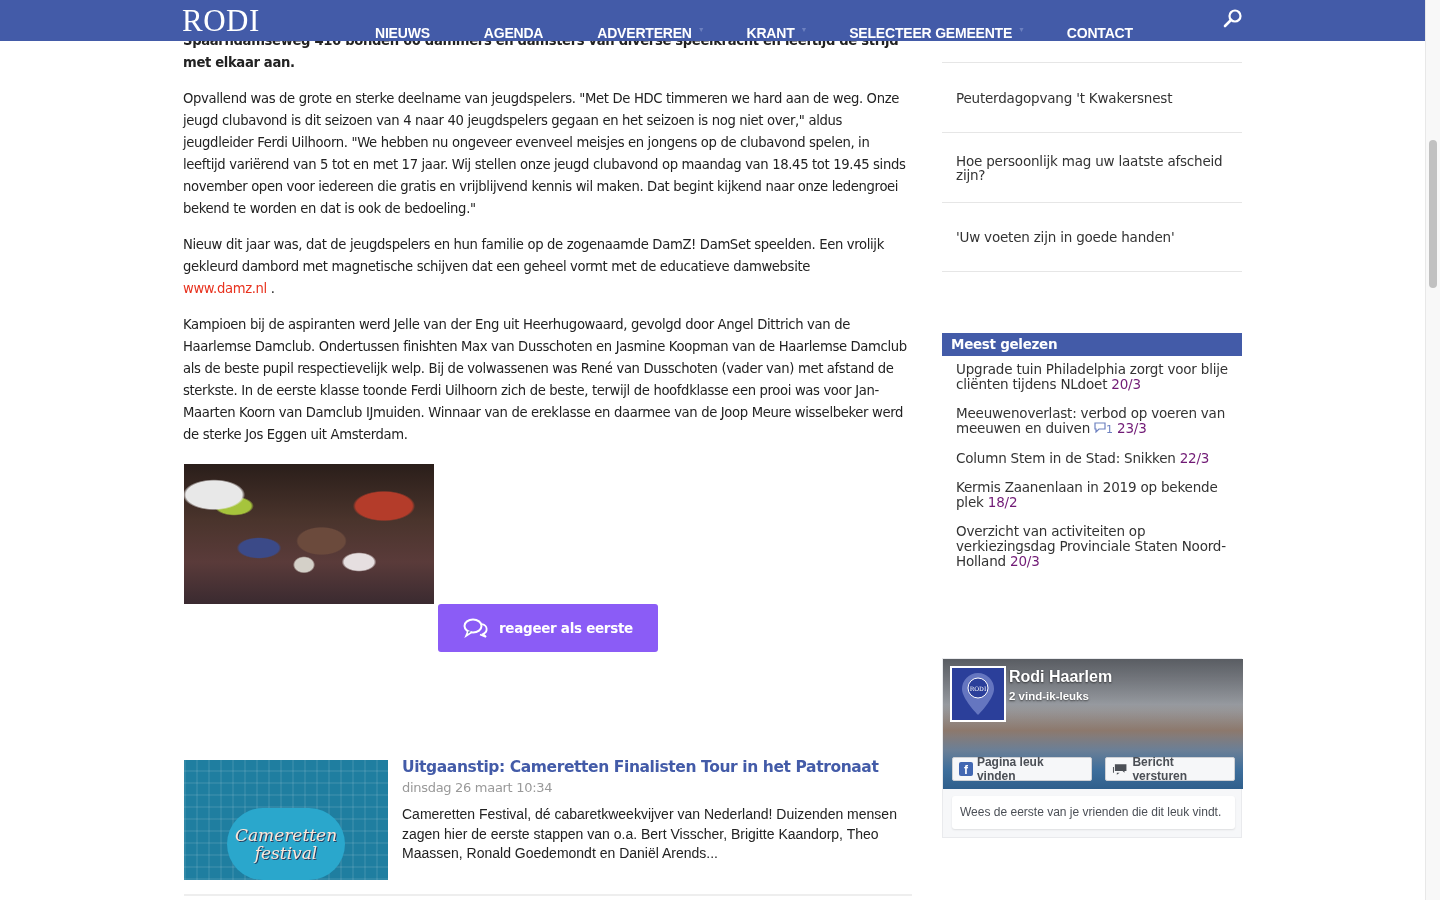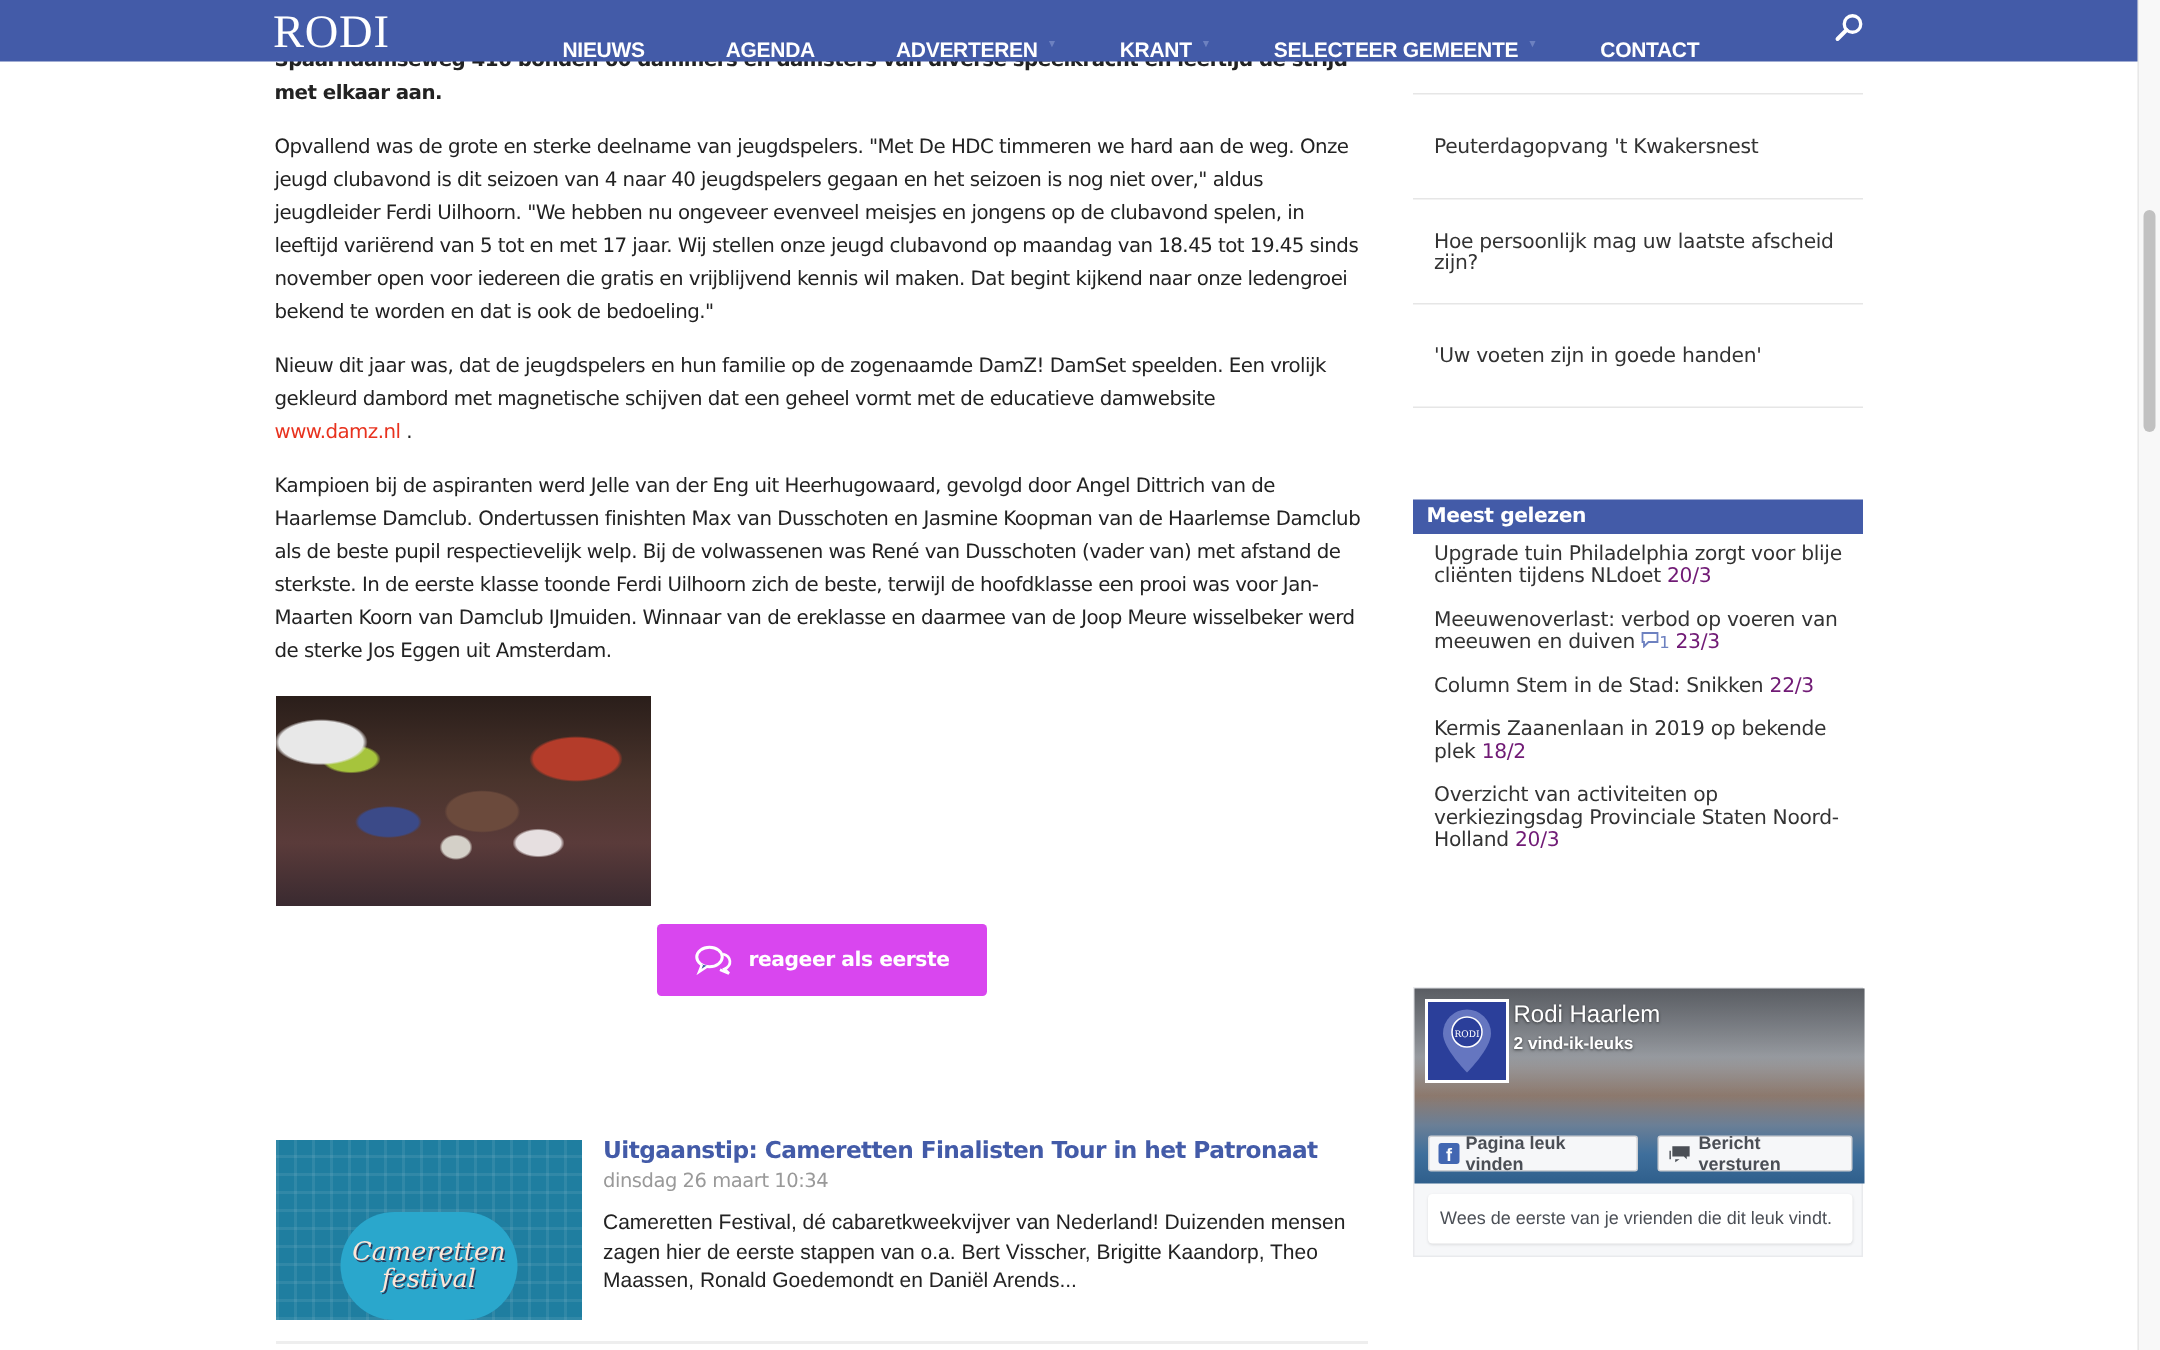--- a/index.html
+++ b/index.html
@@ -30,21 +30,21 @@
         radial-gradient(ellipse at 12% 22%, #e8e8e8 0 9%, transparent 10%),
         radial-gradient(ellipse at 48% 72%, #d4d0c8 0 5%, transparent 6%),
         radial-gradient(ellipse at 70% 70%, #e6dfe0 0 6%, transparent 7%),
         radial-gradient(ellipse at 30% 60%, #3b4a88 0 8%, transparent 9%),
         radial-gradient(ellipse at 55% 55%, #6b4a3c 0 12%, transparent 13%),
         radial-gradient(ellipse at 80% 30%, #b43c2a 0 10%, transparent 11%),
         radial-gradient(ellipse at 20% 30%, #a6c43c 0 6%, transparent 7%),
         linear-gradient(180deg, #2a1e1a 0%, #4a342c 40%, #5a3b3a 70%, #3a2a30 100%);
     }
 
-    .react-btn { position: absolute; left: 438px; top: 604px; width: 220px; height: 48px; background: #d946ef; border-radius: 3px; color: #fff; display: flex; align-items: center; justify-content: center; font-family: "DejaVu Sans", sans-serif; font-weight: bold; font-size: 13.5px; letter-spacing: -0.3px; cursor: pointer; margin-top: 12px; }
+    .react-btn { position: absolute; left: 438px; top: 604px; width: 220px; height: 48px; background: #8b5cf6; border-radius: 3px; color: #fff; display: flex; align-items: center; justify-content: center; font-family: "DejaVu Sans", sans-serif; font-weight: bold; font-size: 13.5px; letter-spacing: -0.3px; cursor: pointer; }
     .react-btn svg { margin-right: 10px; }
 
     
     .related { position: absolute; left: 184px; top: 760px; width: 728px; height: 136px; border-bottom: 2px solid #eeeeee; }
     .related-thumb { position: absolute; left: 0; top: 0; width: 204px; height: 120px; background:
       repeating-linear-gradient(90deg, rgba(255,255,255,0.08) 0 2px, transparent 2px 12px),
       repeating-linear-gradient(0deg, rgba(255,255,255,0.08) 0 2px, transparent 2px 12px),
       #1f7ea0; display: flex; align-items: flex-end; justify-content: center; }
     .related-thumb .badge { width: 118px; height: 72px; border-radius: 36px; background: #2aa7cc; display:flex; flex-direction: column; align-items:center; justify-content:center; color: #fde6d8; font-family: "DejaVu Serif", serif; font-style: italic; font-size: 17px; line-height: 18px; text-shadow: 1px 1px 0 #2a3a5a; }
     .related-title { position: absolute; left: 218px; top: -2px; font-family: "DejaVu Sans", sans-serif; font-weight: bold; font-size: 15.5px; color: #435ba8; letter-spacing: -0.4px; cursor: pointer; }
@@ -63,21 +63,21 @@
     .mr-item:first-of-type { margin-top: 5px; }
     .mr-date { color: #701a75; }
     .mr-comments { color: #6d81c0; font-size: 11px; }
 
     
     .fb { position: absolute; left: 942px; top: 658px; width: 300px; height: 180px; border: 1px solid #e9eaed; background: #f6f7f9; font-family: "Liberation Sans", sans-serif; }
     .fb-cover { position: absolute; left: 0; top: 0; width: 300px; height: 130px; background:
       linear-gradient(180deg, rgba(0,0,0,0.35) 0%, rgba(0,0,0,0.05) 40%, rgba(0,0,0,0) 60%),
       linear-gradient(180deg, #8a8f98 0%, #a4a8ae 35%, #8e7a6e 55%, #6b7f96 70%, #3f6f9c 85%, #2f5f8c 100%); }
     .fb-avatar { position: absolute; left: 7px; top: 7px; width: 56px; height: 56px; background: #2b3f9a; border: 2px solid #fff; display:flex; align-items:center; justify-content:center; }
-    .fb-name { position: absolute; left: 66px; top: 9px; color: #fff; font-weight: normal; font-size: 16px; text-shadow: 0 1px 2px rgba(0,0,0,0.6); }
+    .fb-name { position: absolute; left: 66px; top: 9px; color: #fff; font-weight: bold; font-size: 16px; text-shadow: 0 1px 2px rgba(0,0,0,0.6); }
     .fb-likes { position: absolute; left: 66px; top: 31px; color: #fff; font-weight: bold; font-size: 11.5px; text-shadow: 0 1px 2px rgba(0,0,0,0.6); }
     .fb-btn { position: absolute; top: 98px; height: 24px; background: #f6f7f9; border: 1px solid #ced0d4; border-radius: 2px; font-weight: bold; font-size: 12px; color: #4b4f56; display:flex; align-items:center; padding: 0 6px; cursor: pointer; }
     .fb-like-btn { left: 9px; width: 140px; }
     .fb-msg-btn { left: 162px; width: 130px; }
     .fb-f { width: 14px; height: 14px; background: #4267b2; color: #fff; font-size: 12px; font-weight: bold; display:flex; align-items:flex-end; justify-content:center; margin-right: 4px; border-radius: 2px; line-height: 12px; }
     .fb-friends { position: absolute; left: 9px; top: 137px; width: 283px; height: 33px; background: #fff; border-radius: 3px; box-shadow: 0 1px 2px rgba(0,0,0,0.1); font-size: 12px; color: #4b4f56; line-height: 33px; padding-left: 8px; }
   </style>
 </head>
 <body>
 

